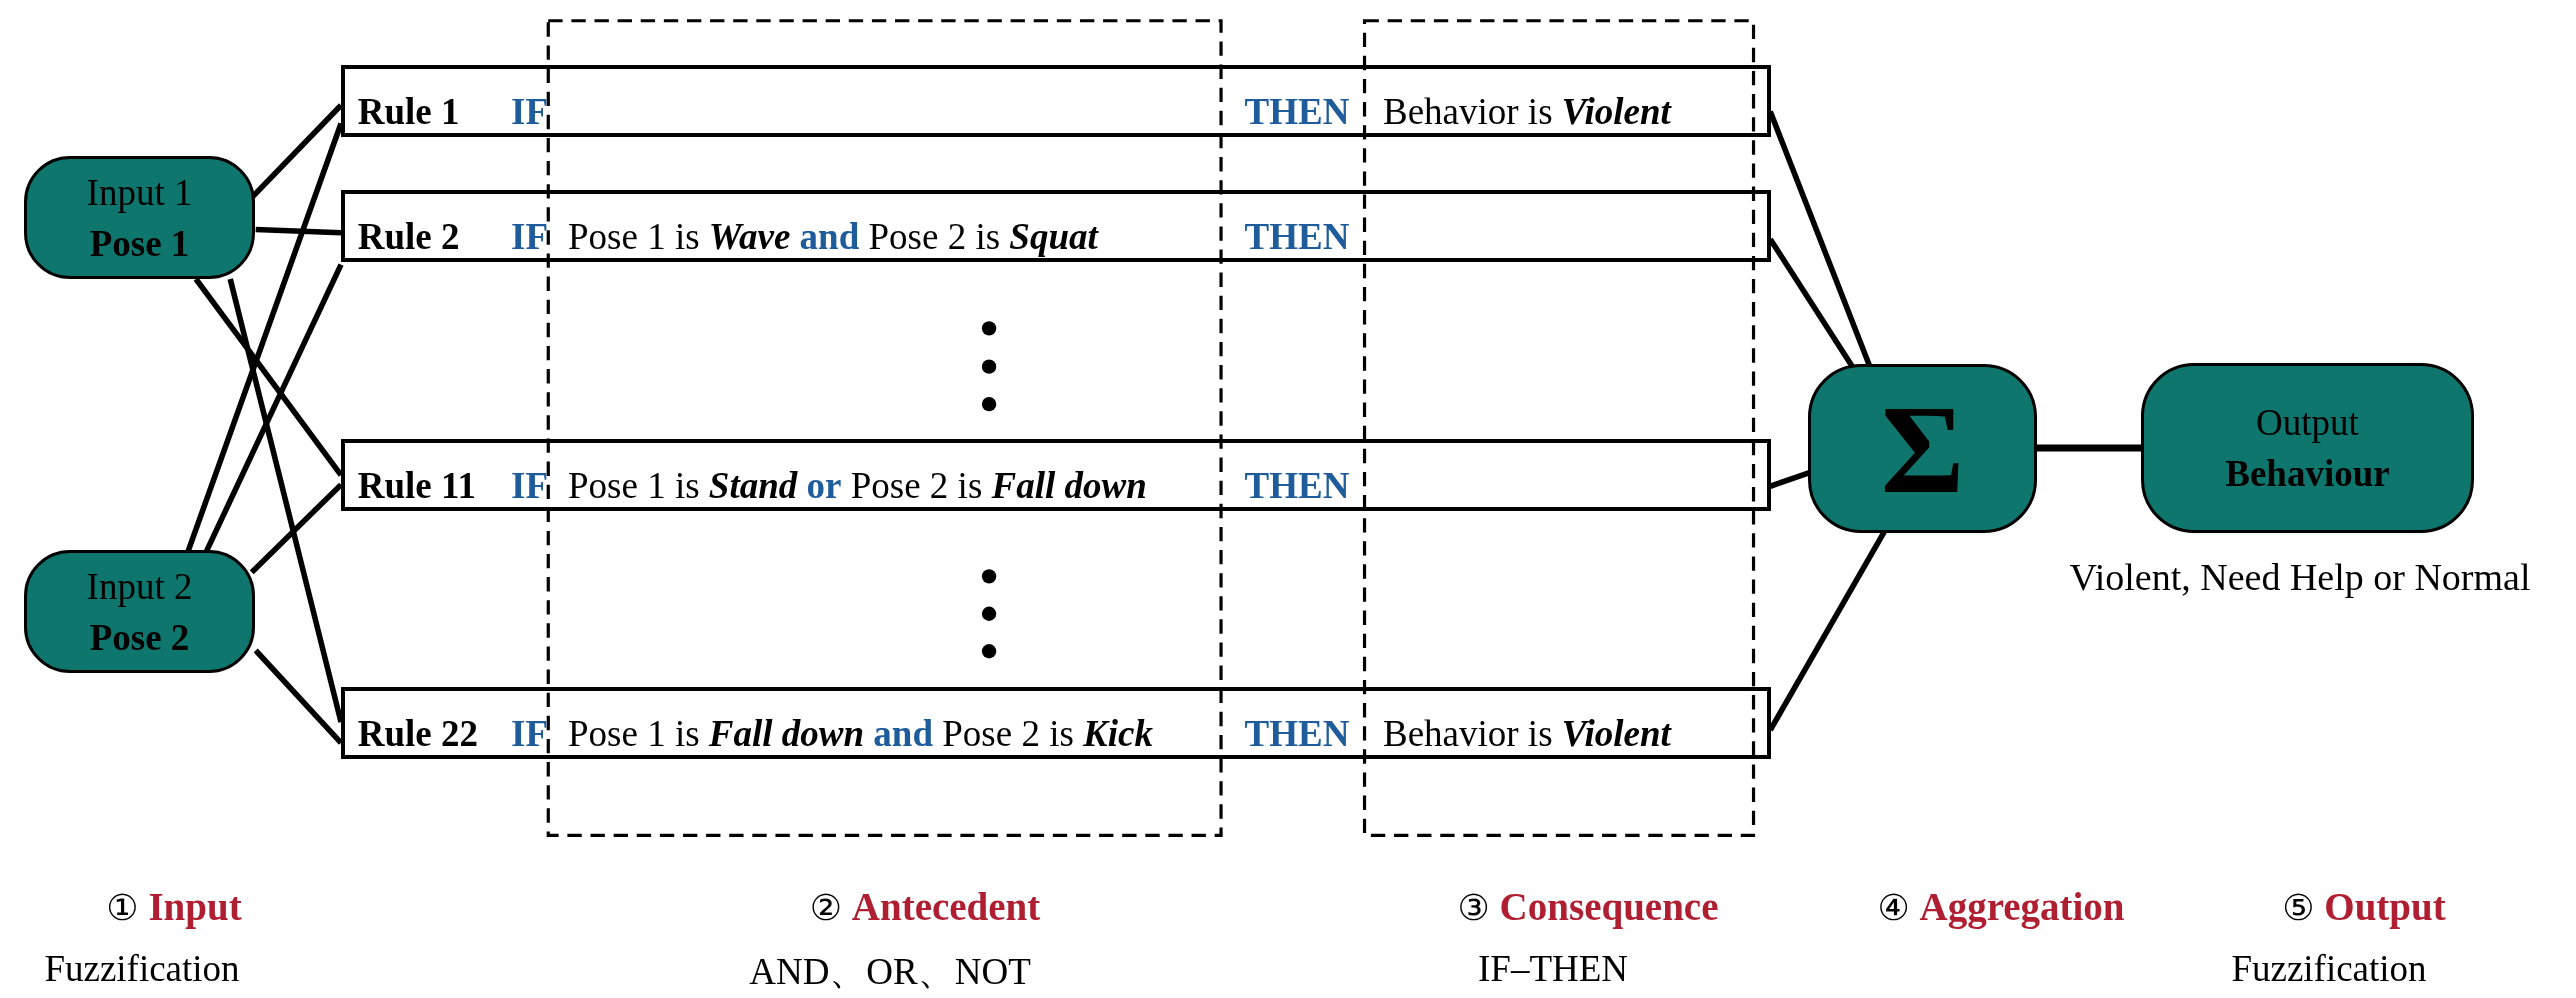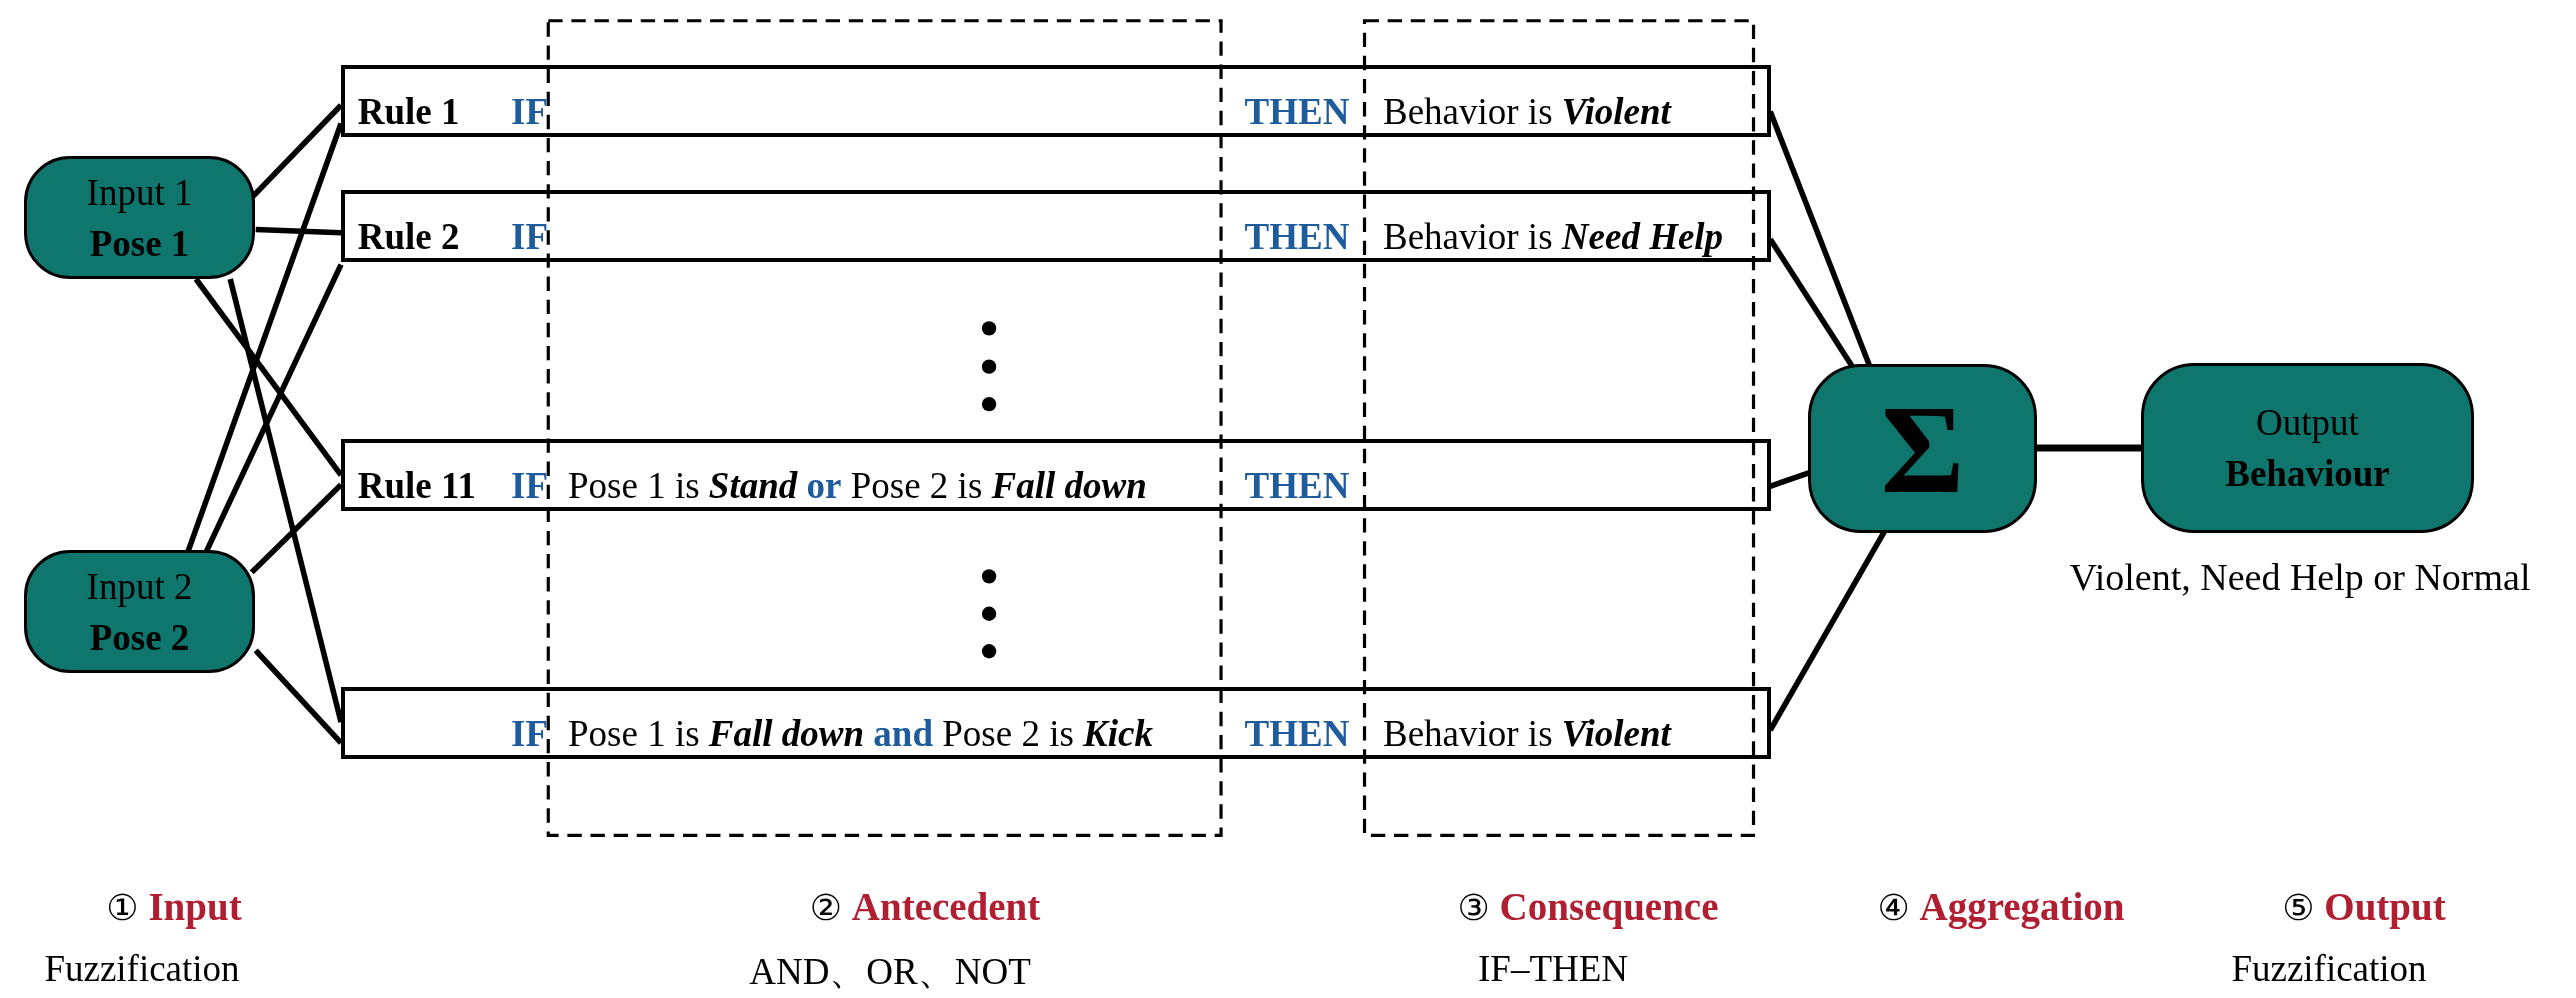--- a/index.html
+++ b/index.html
@@ -89,32 +89,33 @@
 <div class="rule-box" style="top:65px;">
   <span class="col rule-label">Rule 1</span>
   <span class="col col-if kw">IF</span>
   <span class="col col-then kw">THEN</span>
   <span class="col col-cons"><span>Behavior is</span> <span class="fuzzyvar">Violent</span></span>
 </div>
 
 <div class="rule-box" style="top:190px;">
   <span class="col rule-label">Rule 2</span>
   <span class="col col-if kw">IF</span>
+  <span class="col col-ante"><span>Pose 1 is</span> <span class="fuzzyvar">Wave</span> <span class="kw">and</span> <span>Pose 2 is</span> <span class="fuzzyvar">Squat</span></span>
   <span class="col col-then kw">THEN</span>
-  <span class="col col-cons"><span>Behavior is</span> <span class="fuzzyvar">Need Help</span></span>
 </div>
 
 <div class="rule-box" style="top:439px;">
   <span class="col rule-label">Rule 11</span>
   <span class="col col-if kw">IF</span>
   <span class="col col-ante"><span>Pose 1 is</span> <span class="fuzzyvar">Stand</span> <span class="kw">or</span> <span>Pose 2 is</span> <span class="fuzzyvar">Fall down</span></span>
   <span class="col col-then kw">THEN</span>
 </div>
 
 <div class="rule-box" style="top:687px;">
+  <span class="col rule-label">Rule 22</span>
   <span class="col col-if kw">IF</span>
   <span class="col col-ante"><span>Pose 1 is</span> <span class="fuzzyvar">Fall down</span> <span class="kw">and</span> <span>Pose 2 is</span> <span class="fuzzyvar">Kick</span></span>
   <span class="col col-then kw">THEN</span>
   <span class="col col-cons"><span>Behavior is</span> <span class="fuzzyvar">Violent</span></span>
 </div>
 
 <div class="node" style="left:1808px;top:364px;width:229px;height:169px;border-radius:53px;">
   <div class="sigma">Σ</div>
 </div>
 <div class="node" style="left:2141px;top:363px;width:333px;height:170px;border-radius:53px;">

